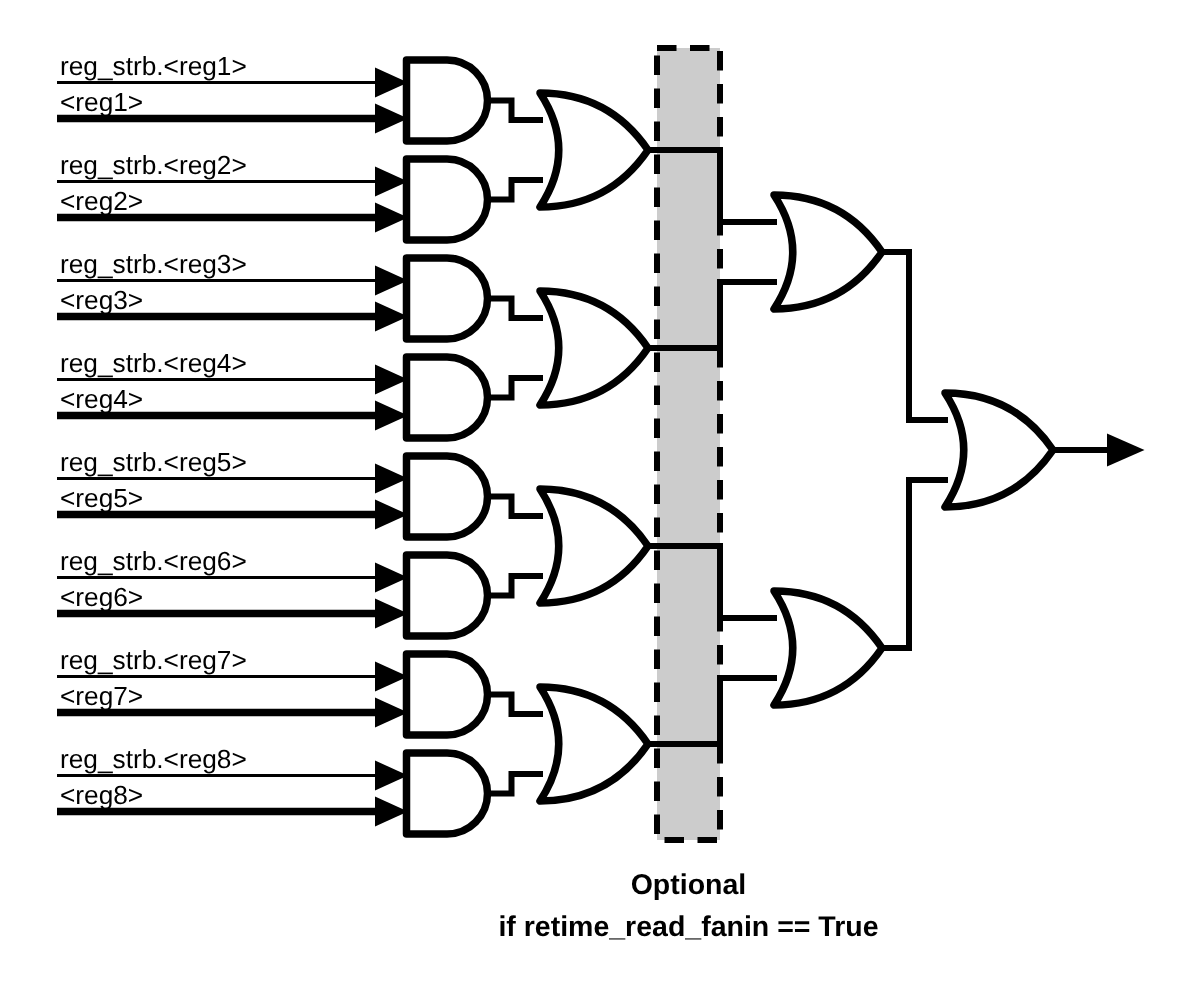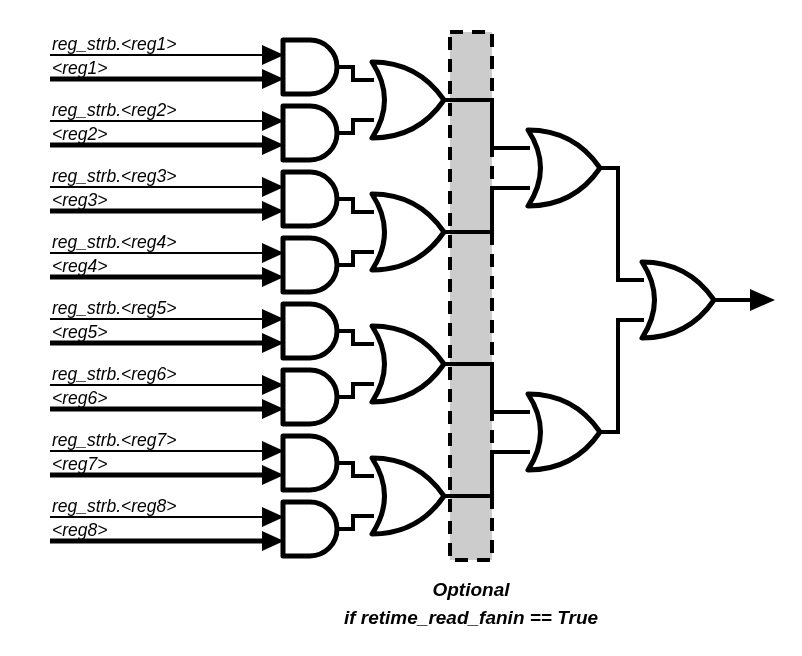--- a/index.html
+++ b/index.html
@@ -2,21 +2,21 @@
 <html><head>
 <meta charset="utf-8">
 <title>Read Fanin Diagram</title>
 <style>
   html,body{margin:0;padding:0;background:#ffffff;}
   body{
     width:802px;height:656px;overflow:hidden;position:relative;
     font-family:"Liberation Sans","DejaVu Sans",sans-serif;
     color:#000000;
   }
-  #diagram-root{position:absolute;left:12px;top:0;width:688px;height:656px;font-style:italic;}
+  #diagram-root{position:absolute;left:0;top:0;width:688px;height:656px;}
   svg.canvas{position:absolute;left:0;top:0;width:802px;height:656px;display:block;}
   .wire{stroke:#000;fill:none;stroke-linecap:butt;stroke-linejoin:miter;}
   .wire-thin{stroke-width:2;}
   .wire-thick{stroke-width:5;}
   .wire-mid{stroke-width:4;}
   .gate{fill:#ffffff;stroke:#000000;stroke-width:5;stroke-linejoin:round;}
   .arrow{fill:#000000;stroke:none;}
   .optbox{fill:#cccccc;stroke:#000000;stroke-width:4;stroke-dasharray:13 9;}
   .sig-label{
     font-family:"Liberation Sans","DejaVu Sans",sans-serif;

